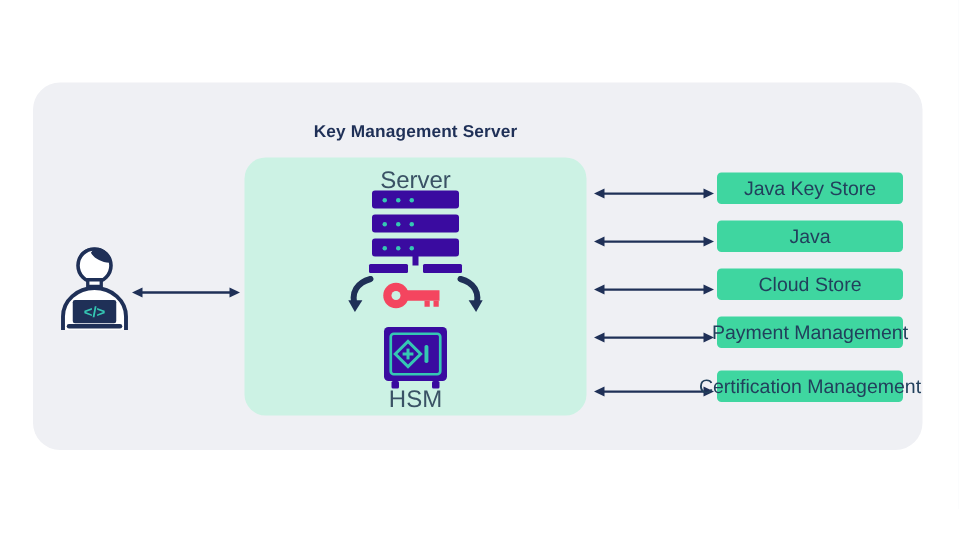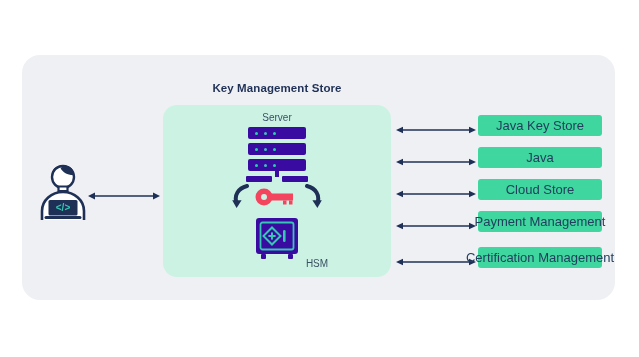--- a/index.html
+++ b/index.html
@@ -50,26 +50,26 @@
     background: #ccf2e4;
     border-radius: 14px;
   }
 
   
   .panel-caption {
     position: absolute;
     width: 228px;
     left: 163px;
     text-align: center;
-    font-size: 10px;
+    font-size: 16px;
     color: #3a5265;
     white-space: nowrap;
   }
   #server-caption { top: 112px; }
-  #hsm-caption    { top: 258px; margin-left: 40px; }
+  #hsm-caption    { top: 258px; }
 
   
   #server-icon {
     position: absolute;
     left: 246px;
     top: 127px;
     width: 62px;
     height: 58px;
   }
   .rack {
@@ -171,21 +171,21 @@
     font-size: 13px;
     color: #22405c;
     white-space: nowrap;
   }
 </style>
 </head>
 <body>
 
 <div id="outer-card"></div>
 
-<div id="diagram-title">Key Management Store</div>
+<div id="diagram-title">Key Management Server</div>
 
 <div id="kms-panel"></div>
 
 <div id="user-icon">
   <svg width="50" height="56" viewBox="0 0 50 56" xmlns="http://www.w3.org/2000/svg">
 
     <circle cx="25" cy="13" r="11" fill="#ffffff" stroke="#1f3057" stroke-width="2.4"></circle>
 
     <path d="M14.2 10.5 a11 11 0 0 1 21.6 0 c0.4 -1.4 -0.4 -4.4 -2.4 -6.2 c-2.6 -2.4 -6 -3.1 -8.9 -3.1 c-4.2 0 -8.1 2.0 -9.6 5.2 c-0.6 1.3 -0.9 2.8 -0.7 4.1 z" fill="#1f3057"></path>
     <path d="M22.6 4.5 c2.2 3.8 6.8 6.4 12.4 6.6 c0.5 -3.6 -1.6 -7.3 -4.8 -8.9 c-2.6 -1.3 -5.6 -1.0 -7.6 2.3 z" fill="#1f3057"></path>

